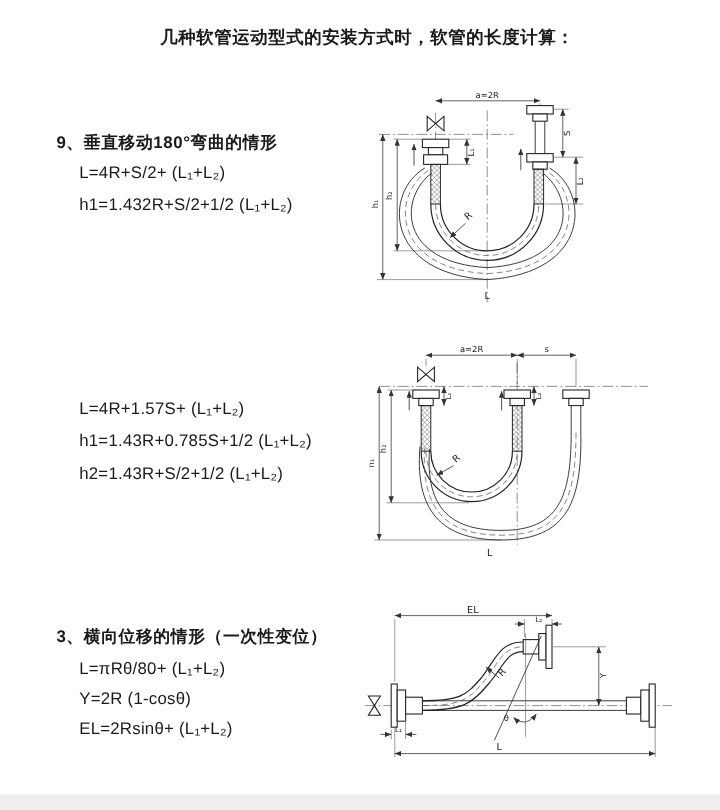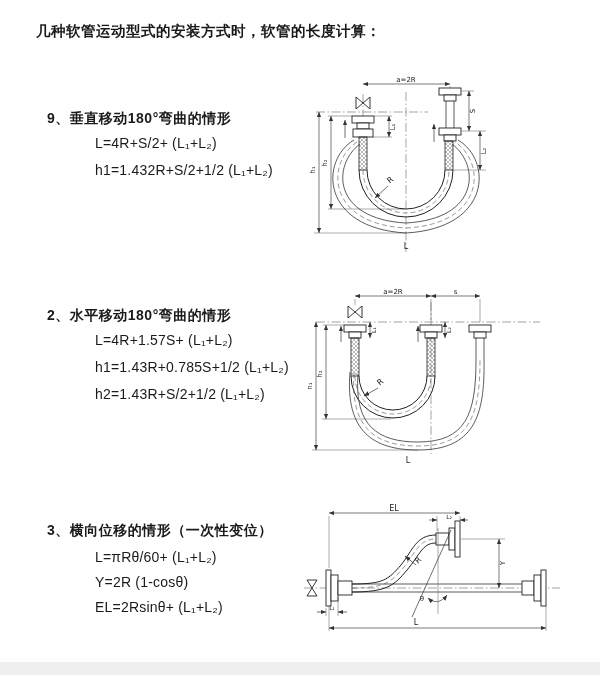--- a/index.html
+++ b/index.html
@@ -1,22 +1,22 @@
 <!DOCTYPE html>
 <html><head>
 <meta charset="utf-8">
 <style>
   html,body{margin:0;padding:0;background:#9a9a9a;}
   .page{
     position:relative;width:600px;height:675px;background:#ffffff;
     font-family:"Liberation Sans","DejaVu Sans",sans-serif;color:#1a1a1a;overflow:hidden;
   }
-  .title{position:absolute;left:36px;top:22px;width:540px;font-size:14.5px;font-weight:bold;letter-spacing:.5px;}
+  .title{position:absolute;left:36px;top:22px;width:540px;font-size:14.5px;font-weight:bold;letter-spacing:.5px;text-align:center;}
   .sec-heading{position:absolute;font-size:14px;font-weight:bold;letter-spacing:.5px;white-space:nowrap;}
-  .formula{position:absolute;font-size:14px;font-weight:500;white-space:nowrap;letter-spacing:.2px;margin-left:29px;}
+  .formula{position:absolute;font-size:14px;font-weight:500;white-space:nowrap;letter-spacing:.2px;}
   .diagram{position:absolute;}
   .footer-strip{position:absolute;left:0;bottom:0;width:600px;height:13px;background:#efefef;}
 
   
   .dim{stroke:#444;stroke-width:.7;fill:none;marker-start:url(#arr);marker-end:url(#arr);}
   .ext{stroke:#555;stroke-width:.5;fill:none;}
   .cl{stroke:#666;stroke-width:.6;fill:none;stroke-dasharray:9 2.5 1.5 2.5;}
   .hose{stroke:#222;stroke-width:1;fill:none;}
   .hosethin{stroke:#333;stroke-width:.8;fill:none;}
   .hosedash{stroke:#555;stroke-width:.6;fill:none;stroke-dasharray:5 3;}
@@ -116,21 +116,20 @@
       <path class="hosethin" d="M52,74 C24,95 24,149 98,153 C172,149 172,95 144,74"></path>
       <path class="hosedash" d="M49,72 C18,92 18,154 98,158 C178,154 178,92 147,72"></path>
     </g>
     <g>
       <text class="lbl8" transform="rotate(-40 84 112)" x="84" y="112" text-anchor="middle">R</text>
       <line class="leader" x1="80" y1="116" x2="67" y2="128"></line>
     </g>
     <text class="lbl8" x="98" y="179" text-anchor="middle">L</text>
   </svg>
 
-  <div class="sec-heading" style="left:47px;top:307px">2、水平移动180°弯曲的情形</div>
   <div class="formula" style="left:66px;top:332px">L=4R+1.57S+ (L₁+L₂)</div>
   <div class="formula" style="left:66px;top:359px">h1=1.43R+0.785S+1/2 (L₁+L₂)</div>
   <div class="formula" style="left:66px;top:386px">h2=1.43R+S/2+1/2 (L₁+L₂)</div>
 
   <svg class="diagram" style="left:308px;top:282px" width="285" height="195" viewBox="0 0 285 195">
     <g>
       <line class="cl" x1="8" y1="40" x2="232" y2="40"></line>
       <line class="cl" x1="123" y1="20" x2="123" y2="172"></line>
     </g>
     <g>
@@ -184,21 +183,21 @@
       <path class="hosedash" d="M46,91 C42,147 68,164 110,164 C162,164 172,133 172,78"></path>
     </g>
     <g>
       <text class="lbl8" transform="rotate(-40 74 102)" x="74" y="102" text-anchor="middle">R</text>
       <line class="leader" x1="70" y1="106" x2="56" y2="114"></line>
     </g>
     <text class="lbl8" x="100" y="181" text-anchor="middle">L</text>
   </svg>
 
   <div class="sec-heading" style="left:47px;top:522px">3、横向位移的情形（一次性变位）</div>
-  <div class="formula" style="left:66px;top:549px">L=πRθ/60+ (L₁+L₂)</div>
+  <div class="formula" style="left:66px;top:549px">L=πRθ/80+ (L₁+L₂)</div>
   <div class="formula" style="left:66px;top:574px">Y=2R (1-cosθ)</div>
   <div class="formula" style="left:66px;top:599px">EL=2Rsinθ+ (L₁+L₂)</div>
 
   <svg class="diagram" style="left:298px;top:500px" width="300" height="150" viewBox="0 0 300 150">
     <line class="cl" x1="6" y1="88" x2="262" y2="88"></line>
     <g>
       <polygon class="valve" points="9,80 19,80 14,88"></polygon>
       <polygon class="valve" points="9,96 19,96 14,88"></polygon>
     </g>
     <g>

